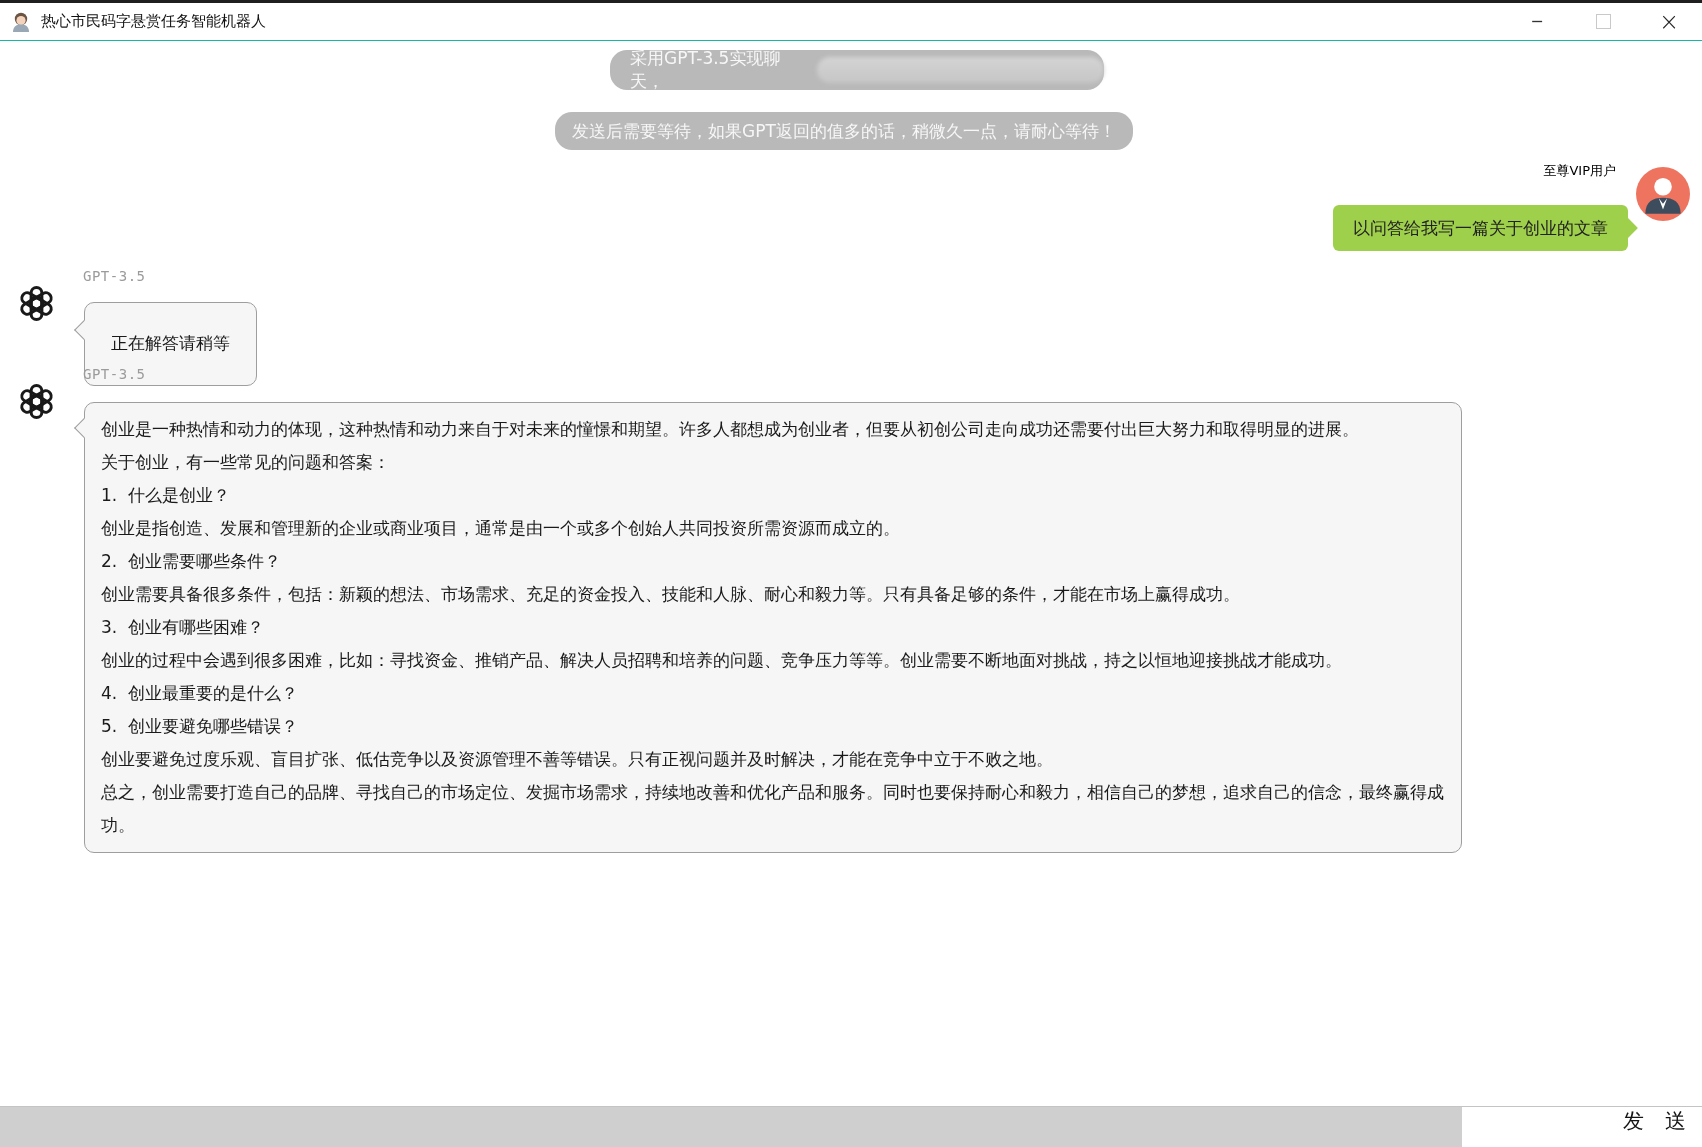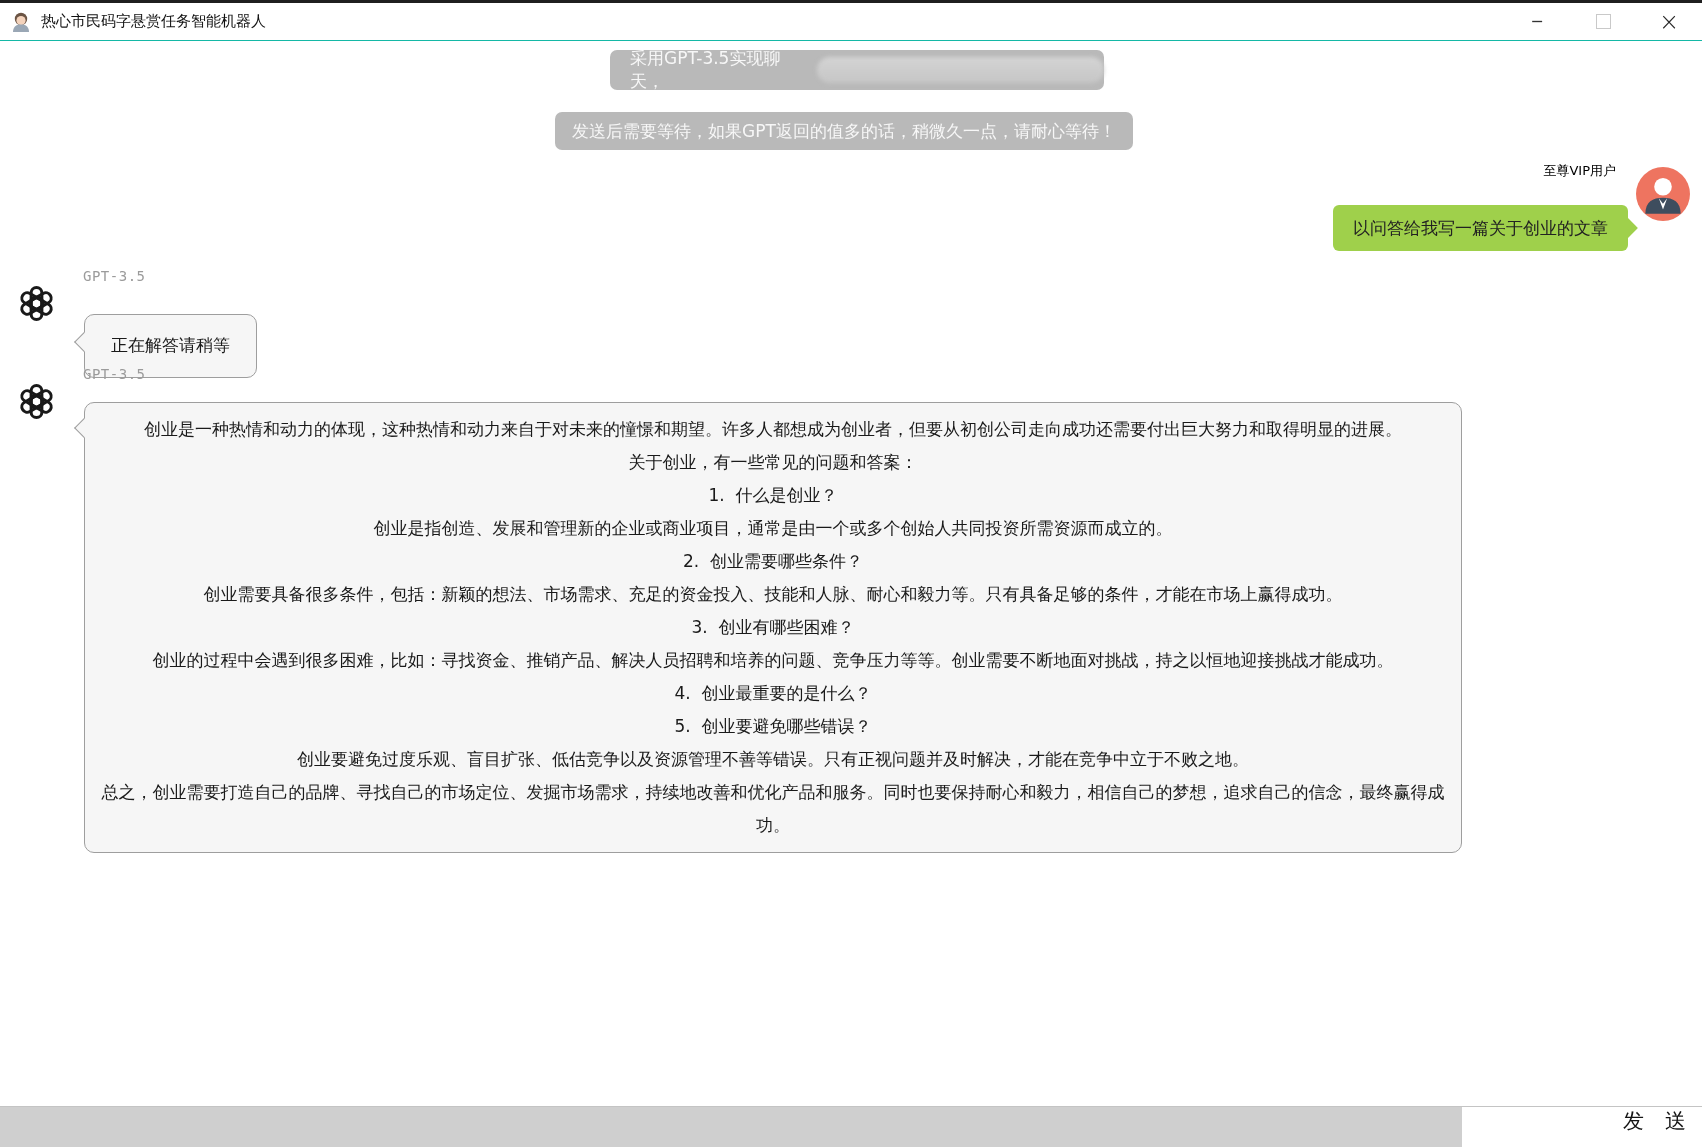--- a/index.html
+++ b/index.html
@@ -13,21 +13,21 @@
     border-bottom:1px solid #14b8a6;display:flex;align-items:center;}
   .app-icon{margin-left:10px;width:22px;height:22px;flex:0 0 auto;}
   .title-text{margin-left:9px;font-size:15px;color:#111;}
   .win-controls{position:absolute;right:0;top:0;height:100%;display:flex;}
   .win-btn{width:66px;height:100%;display:flex;align-items:center;justify-content:center;
     color:#333;cursor:default;}
   .min-glyph{font-size:16px;line-height:1;}
   .max-box{width:13px;height:13px;border:1px solid #c9c9c9;}
   .close-glyph{font-size:24px;font-weight:300;line-height:1;color:#2b2b2b;}
   
-  .notice{position:absolute;background:#b9b9b9;border-radius:7px;color:#f7f7f7;
+  .notice{position:absolute;background:#b9b9b9;border-radius:17px;color:#f7f7f7;
     font-size:17px;display:flex;align-items:center;box-sizing:border-box;}
   .notice1{left:610px;top:50px;width:494px;height:40px;padding-left:20px;}
   .redact-blob{margin-left:6px;width:292px;height:26px;border-radius:13px;
     background:linear-gradient(180deg,#d4d4d4,#c6c6c6);filter:blur(2px);}
   .notice2{left:555px;top:112px;width:578px;height:38px;justify-content:center;padding:0 14px;}
   
   .vip-label{position:absolute;right:86px;top:162px;font-size:13px;color:#000000;}
   .avatar{position:absolute;right:12px;top:167px;width:54px;height:54px;}
   .user-bubble{position:absolute;right:74px;top:205px;height:46px;line-height:46px;
     padding:0 20px;background:#9fd04b;border-radius:6px;font-size:17px;color:#222;}
@@ -35,29 +35,29 @@
     background:#9fd04b;transform:rotate(45deg);}
   
   .gpt-name{position:absolute;font-family:"DejaVu Sans Mono",monospace;font-size:14px;
     color:#9b9b9b;letter-spacing:0.5px;}
   .gpt-name.n1{left:83px;top:268px;}
   .gpt-name.n2{left:83px;top:366px;}
   .openai-logo{position:absolute;width:39px;height:39px;}
   .openai-logo.l1{left:17px;top:284px;}
   .openai-logo.l2{left:17px;top:382px;}
   .bubble{background:#f6f6f6;border:1px solid #9e9e9e;border-radius:10px;color:#1a1a1a;}
-  .bubble-status{position:absolute;left:84px;top:314px;height:54px;line-height:52px;
-    padding:4px 26px;font-size:17px;}
+  .bubble-status{position:absolute;left:84px;top:302px;height:54px;line-height:52px;
+    padding:14px 26px;font-size:17px;}
   .tail-left{position:absolute;left:-8px;width:13px;height:13px;background:#f6f6f6;
     border-left:1px solid #9e9e9e;border-bottom:1px solid #9e9e9e;transform:rotate(45deg);}
   .bubble-status .tail-left{top:20px;background:#f6f6f6;}
   .bubble-answer{position:absolute;left:84px;top:402px;width:1378px;box-sizing:border-box;
     padding:10px 16px;font-size:17px;}
   .bubble-answer .tail-left{top:18px;}
-  .ans-line{line-height:33px;white-space:pre-wrap;text-align:center;}
+  .ans-line{line-height:33px;white-space:pre-wrap;}
   
   .composer{position:absolute;left:0;top:1106px;width:1702px;height:41px;
     border-top:1px solid #c4c4c4;box-sizing:border-box;}
   .msg-input{position:absolute;left:0;top:0;width:1462px;height:40px;background:#cfcfcf;
     border:none;resize:none;outline:none;box-sizing:border-box;font-family:inherit;}
   .send-btn{position:absolute;left:1462px;top:0;width:240px;height:40px;background:#fff;
     display:flex;align-items:flex-start;justify-content:flex-end;padding-right:16px;
     box-sizing:border-box;font-size:21px;color:#141414;cursor:pointer;}
 </style>
 </head>

